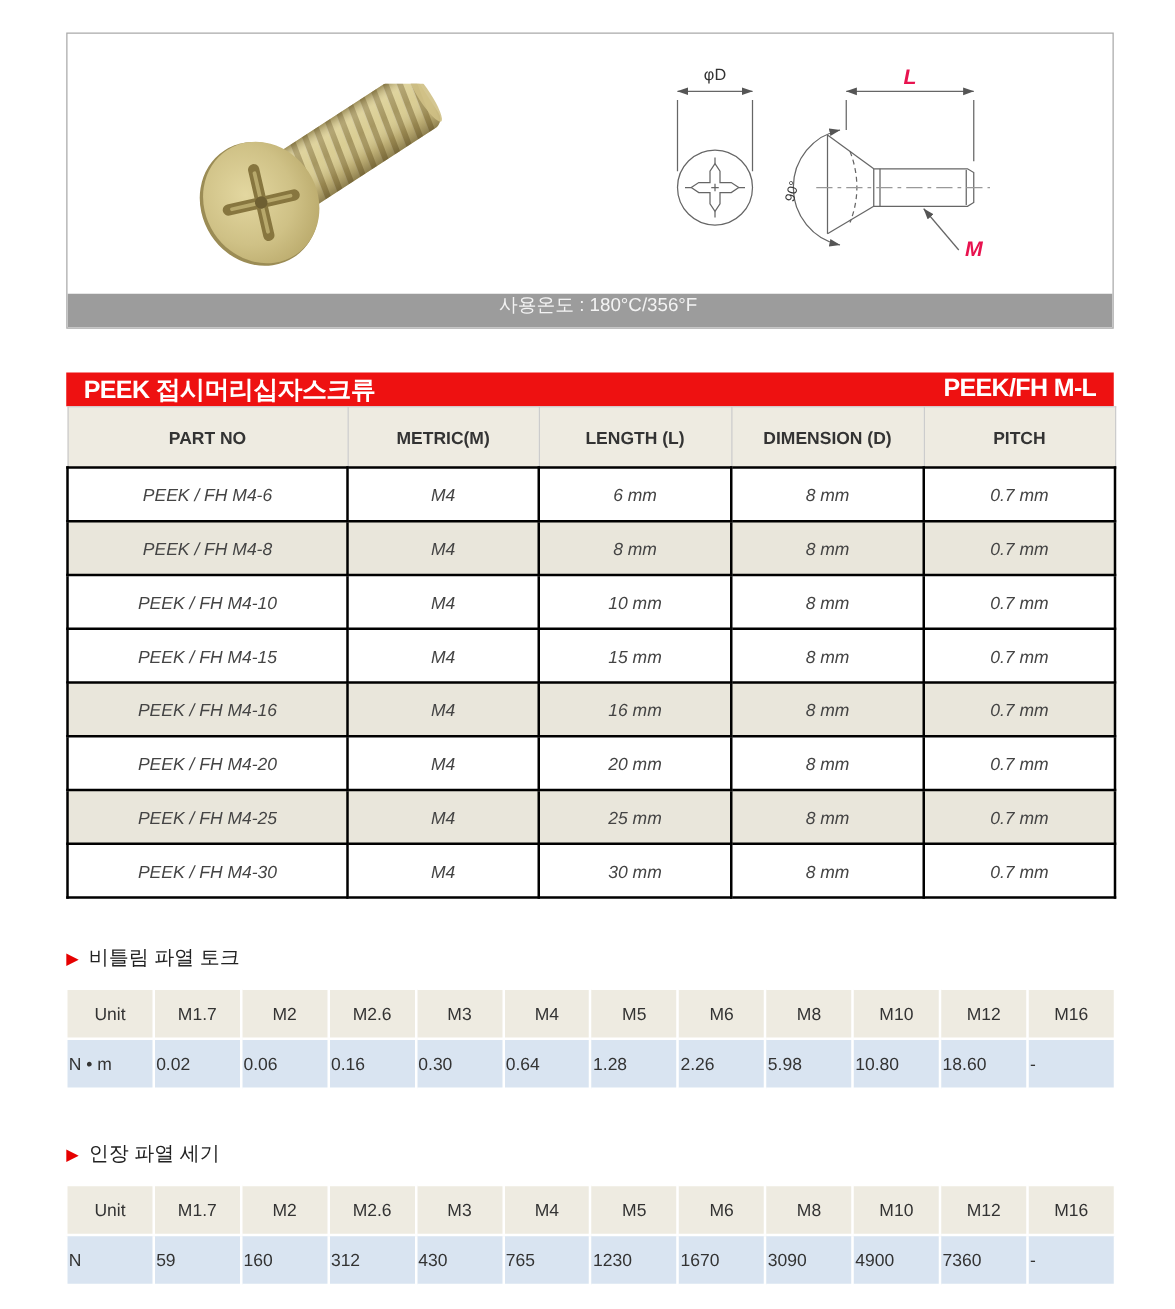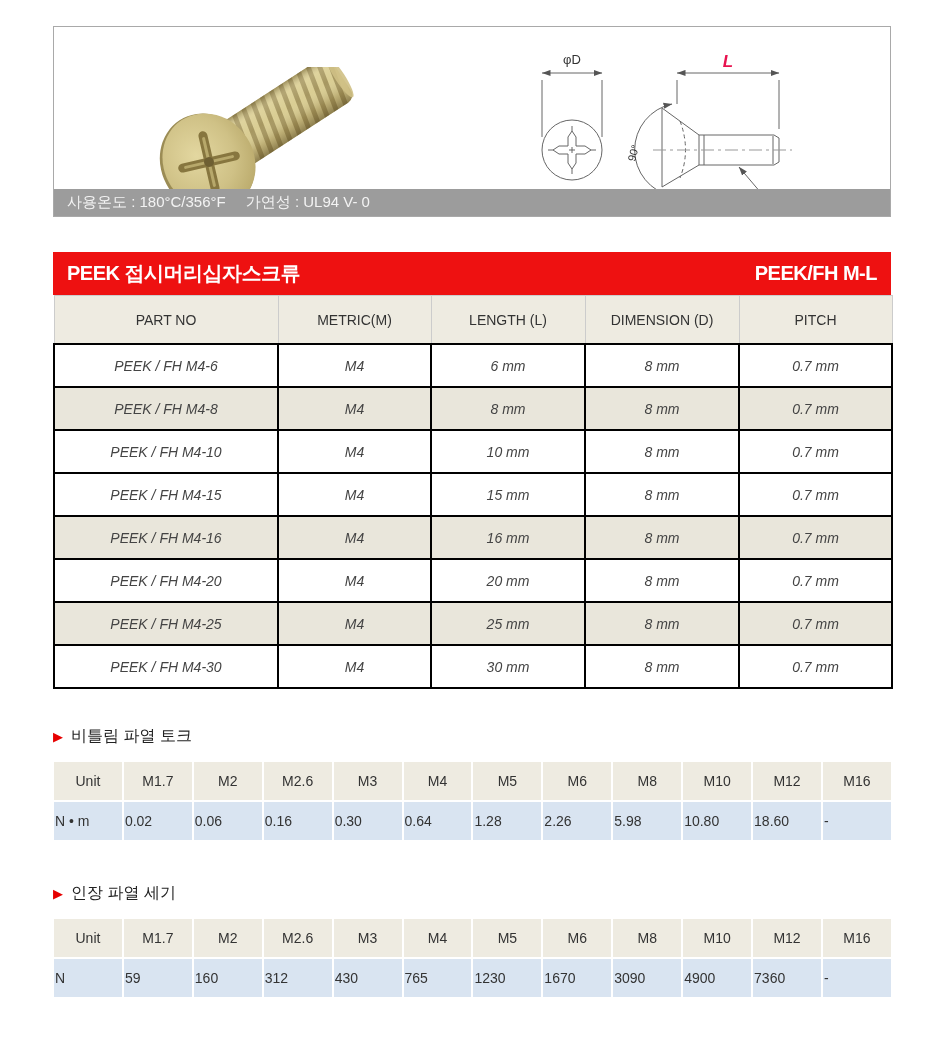--- a/index.html
+++ b/index.html
@@ -4,44 +4,44 @@
 <style>
   html,body { margin:0; padding:0; }
   body {
     width:940px; height:1047px; background:#ffffff;
     font-family:"Liberation Sans", sans-serif;
     -webkit-font-smoothing:antialiased;
   }
   
   .panel {
     box-sizing:border-box; position:relative;
-    margin:26px 0 0 53px; width:838px; height:191px;
+    margin:26px 0 0 53px; width:838px; height:237px;
     border:1px solid #a9a9a9; background:#fff; overflow:hidden;
   }
   .photo-svg { position:absolute; left:60px; top:40px; }
   .drawing-svg { position:absolute; right:6px; top:20px; }
   .info-bar {
     position:absolute; left:0; right:0; bottom:0; height:27px;
     background:#9c9c9c; color:#f3f3f3; font-size:15px;
-    display:flex; align-items:center; gap:20px; padding-left:13px;
+    display:flex; align-items:center; gap:20px; padding-left:13px;flex-direction:column;
   }
   
   .red-bar {
-    box-sizing:border-box; margin:35px 0 0 53px; width:838px; height:43px;
+    box-sizing:border-box; margin:35px 0 0 53px; width:838px; height:27px;
     background:#ee1111; color:#fff;
     display:flex; justify-content:space-between; align-items:center;
     padding:0 14px; font-size:20px; font-weight:bold; letter-spacing:-0.5px;
   }
   
   table.spec {
     margin-left:53px; width:838px; border-collapse:collapse; table-layout:fixed;
     font-size:14px; color:#444; text-align:center;
   }
   table.spec th {
-    background:#eeebe1; height:45px; font-weight:normal; color:#333;
+    background:#eeebe1; height:45px; font-weight:bold; color:#333;
     border:1px solid #ccc;
   }
   table.spec td { height:39px; border:2px solid #000000; background:#fff;font-style:italic; }
   table.spec tr.alt td { background:#e9e6db; }
   
   .sec-title {
     margin:37px 0 13px 53px; font-size:16px; color:#222;
     display:flex; align-items:center;
   }
   .sec-title .tri { color:#e60000; font-size:13px; margin-right:8px; line-height:1; }

